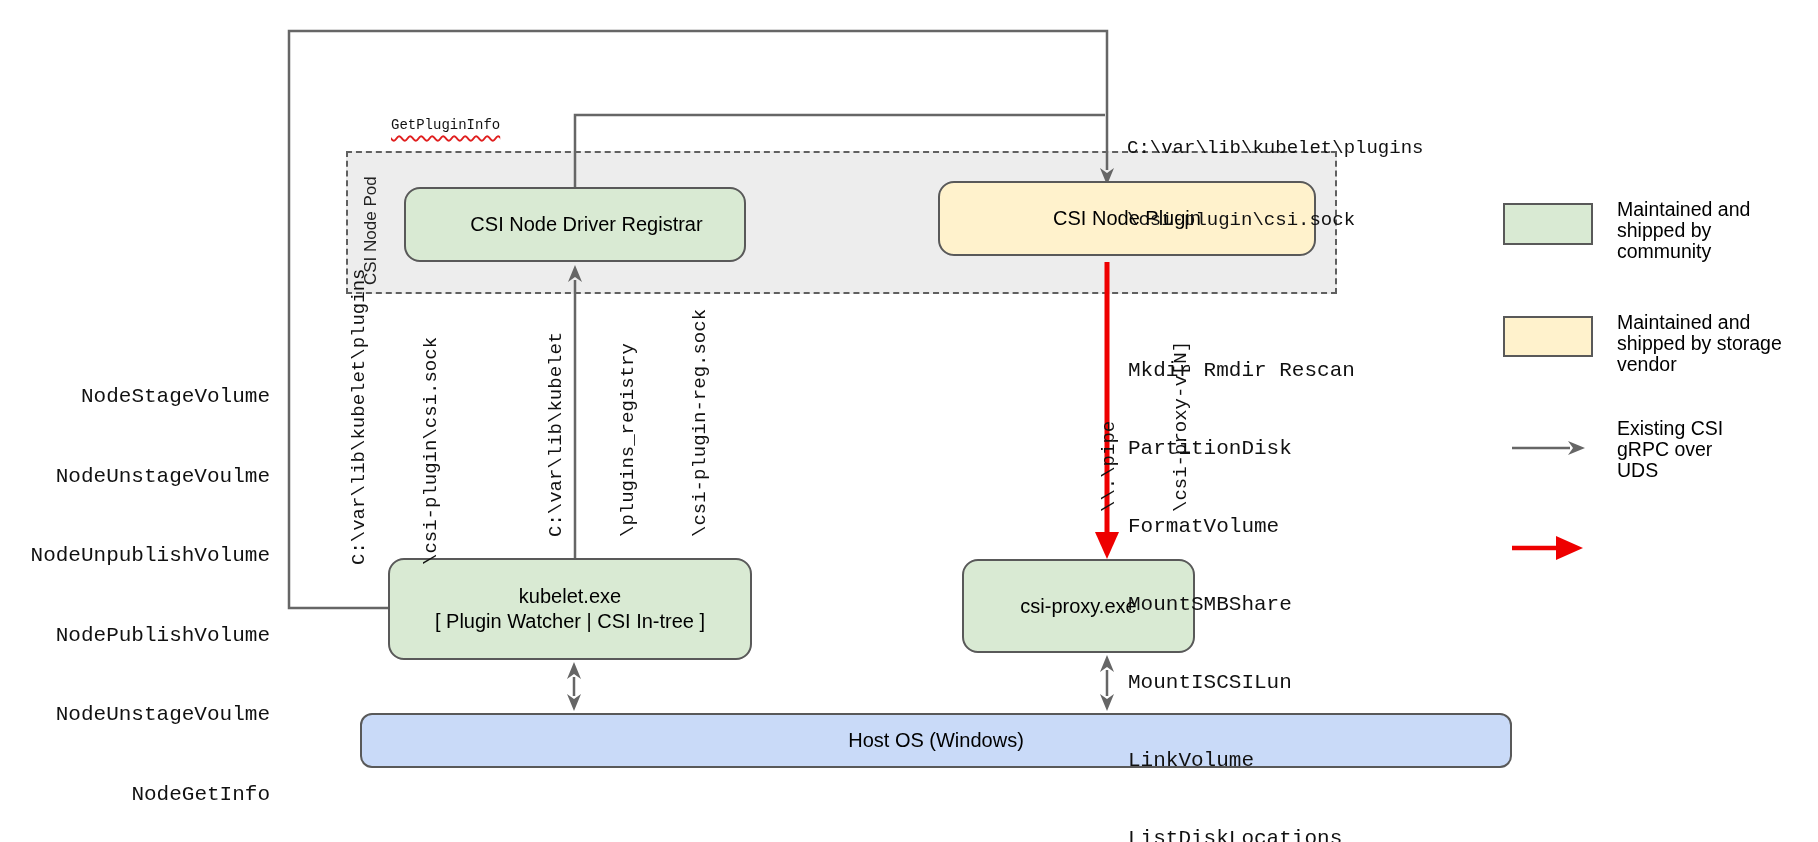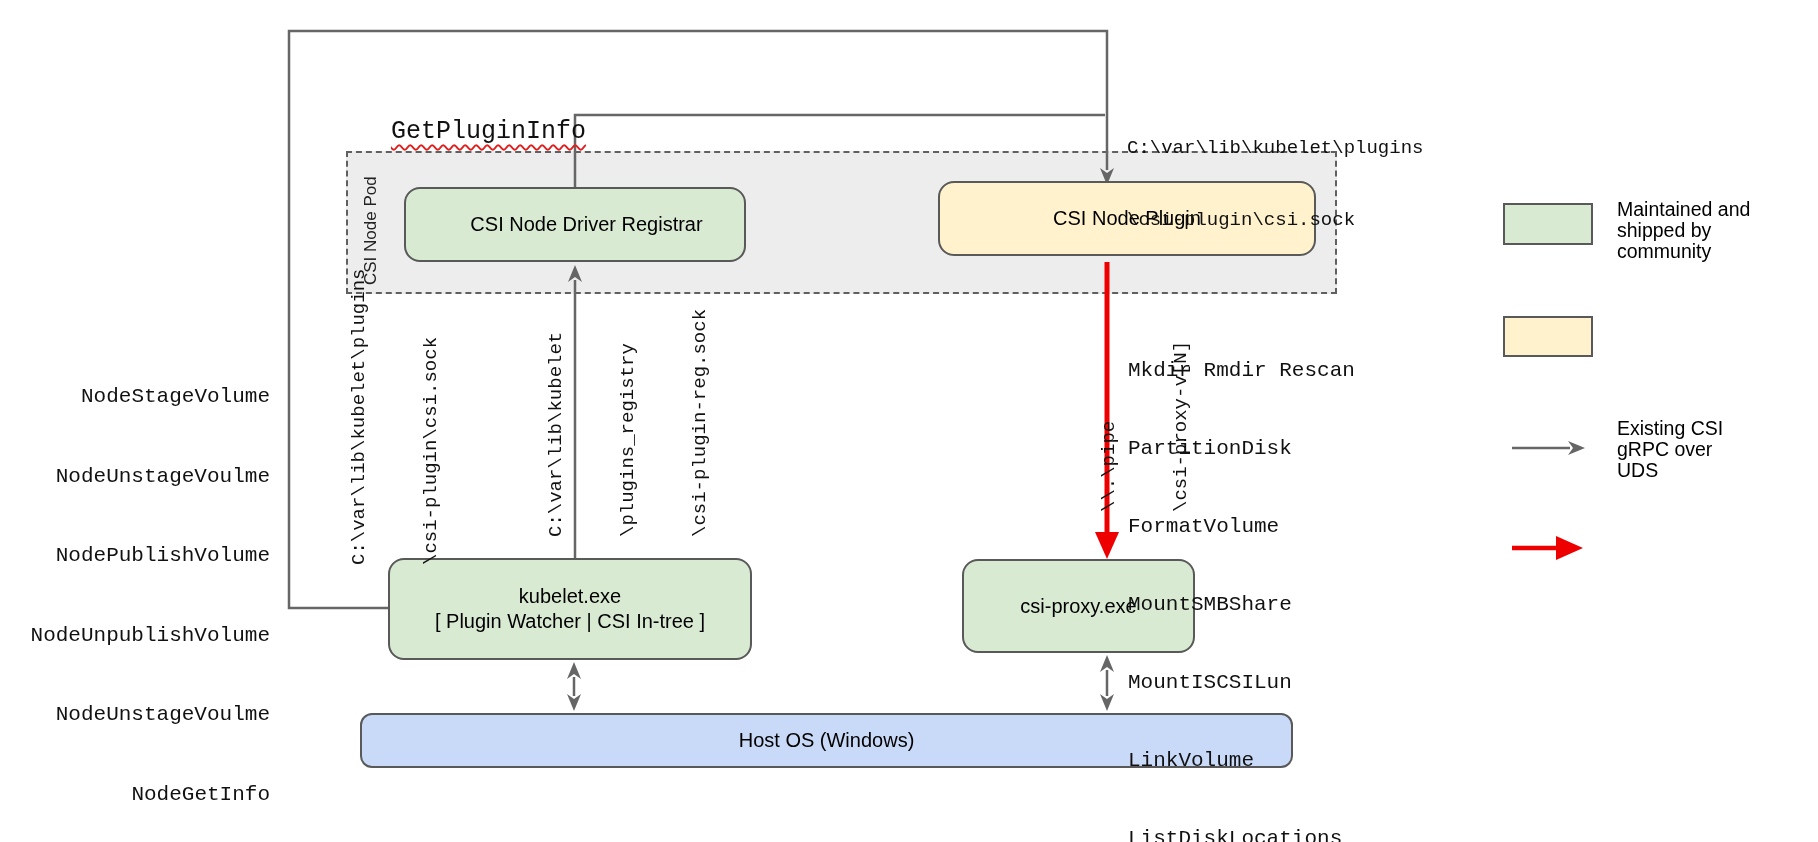--- a/index.html
+++ b/index.html
@@ -13,24 +13,24 @@
   .node-box{box-sizing:border-box;border:2.5px solid #595959;border-radius:16px;
             display:flex;flex-direction:column;align-items:center;justify-content:center;
             text-align:center;font-size:20px;line-height:25px;z-index:3;}
   .green{background:#d9ead3;}
   .yellow{background:#fff2cc;}
   .blue{background:#c9daf8;}
   .registrar{left:404px;top:187px;width:342px;height:75px;padding-left:23px;}
   .plugin{left:938px;top:181px;width:378px;height:75px;}
   .kubelet{left:388px;top:558px;width:364px;height:102px;}
   .csiproxy{left:962px;top:559px;width:233px;height:94px;}
-  .hostos{left:360px;top:713px;width:933px;height:55px;border-radius:12px;}
+  .hostos{left:360px;top:713px;width:1152px;height:55px;border-radius:12px;}
   
   .mono{font-family:"Liberation Mono","DejaVu Sans Mono",monospace;color:#111;z-index:4;}
-  .gpi{left:391px;top:117px;font-size:25px;
+  .gpi{left:391px;top:117px;font-size:14px;
        text-decoration:underline wavy #e01e1e;text-decoration-thickness:1.5px;text-underline-offset:6px;}
   .sock-tr{left:1127px;top:88px;font-size:19px;line-height:24px;white-space:pre;}
   .getinfo{left:597px;top:392px;font-size:21px;line-height:25px;white-space:pre;}
   .nodecalls{left:30px;top:331px;width:240px;font-size:21px;line-height:26.5px;text-align:right;white-space:pre;}
   .proxycalls{left:1128px;top:306px;font-size:21px;line-height:26px;white-space:pre;}
   
   .rot{transform:rotate(-90deg);font-family:"Liberation Mono","DejaVu Sans Mono",monospace;
        font-size:19px;line-height:24px;color:#111;white-space:pre;z-index:4;text-align:left;}
   .sock-left{left:173px;top:391px;width:300px;height:48px;}
   .regsock{left:412px;top:381px;width:240px;height:72px;}
@@ -121,22 +121,22 @@
 
   <div class="abs rot pipe">
     <div>\\.\pipe</div>
     <div>\csi-proxy-v[N]</div>
   </div>
 
 
   <div class="abs mono nodecalls">
     <div>NodeStageVolume</div>
     <div>NodeUnstageVoulme</div>
+    <div>NodeUnpublishVolume</div>
     <div>NodePublishVolume</div>
-    <div>NodeUnpublishVolume</div>
     <div>NodeUnstageVoulme</div>
     <div>NodeGetInfo</div>
     
     
   </div>
 
   <div class="abs mono proxycalls">
     <div>Mkdir Rmdir Rescan</div>
     <div>PartitionDisk</div>
     <div>FormatVolume</div>
@@ -145,16 +145,17 @@
     <div>LinkVolume</div>
     <div>ListDiskLocations</div>
     
     
   </div>
 
   <div class="abs swatch sw-green"></div>
   <div class="abs leg-label leg1">Maintained and shipped by community</div>
 
   <div class="abs swatch sw-yellow"></div>
+  <div class="abs leg-label leg2">Maintained and shipped by storage vendor</div>
 
   <div class="abs leg-label leg3">Existing CSI gRPC over UDS</div>
 
 </div>
 
 </body></html>

